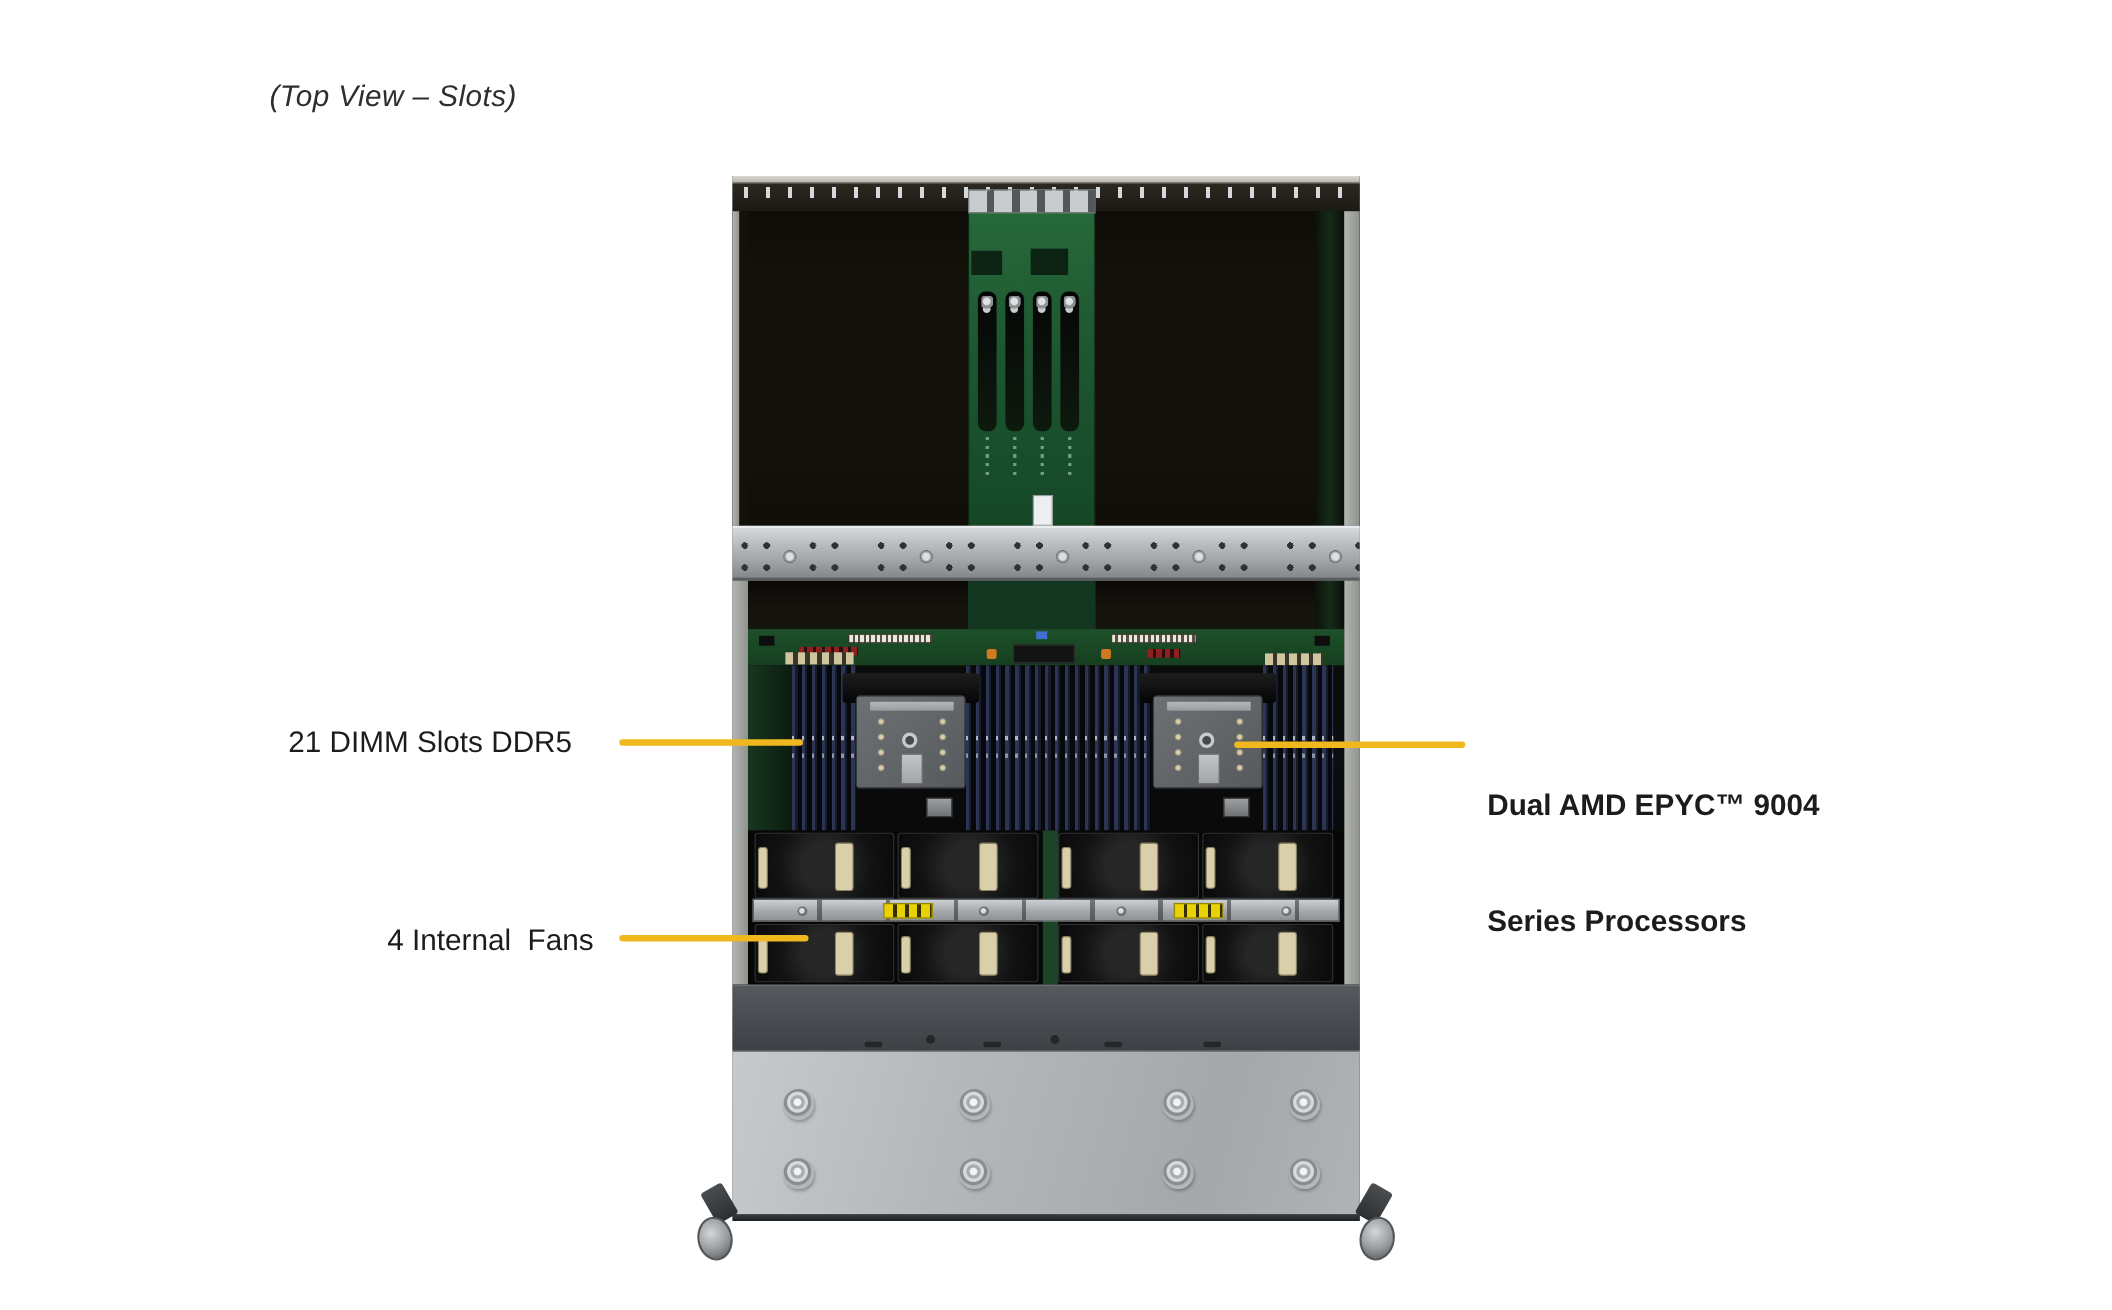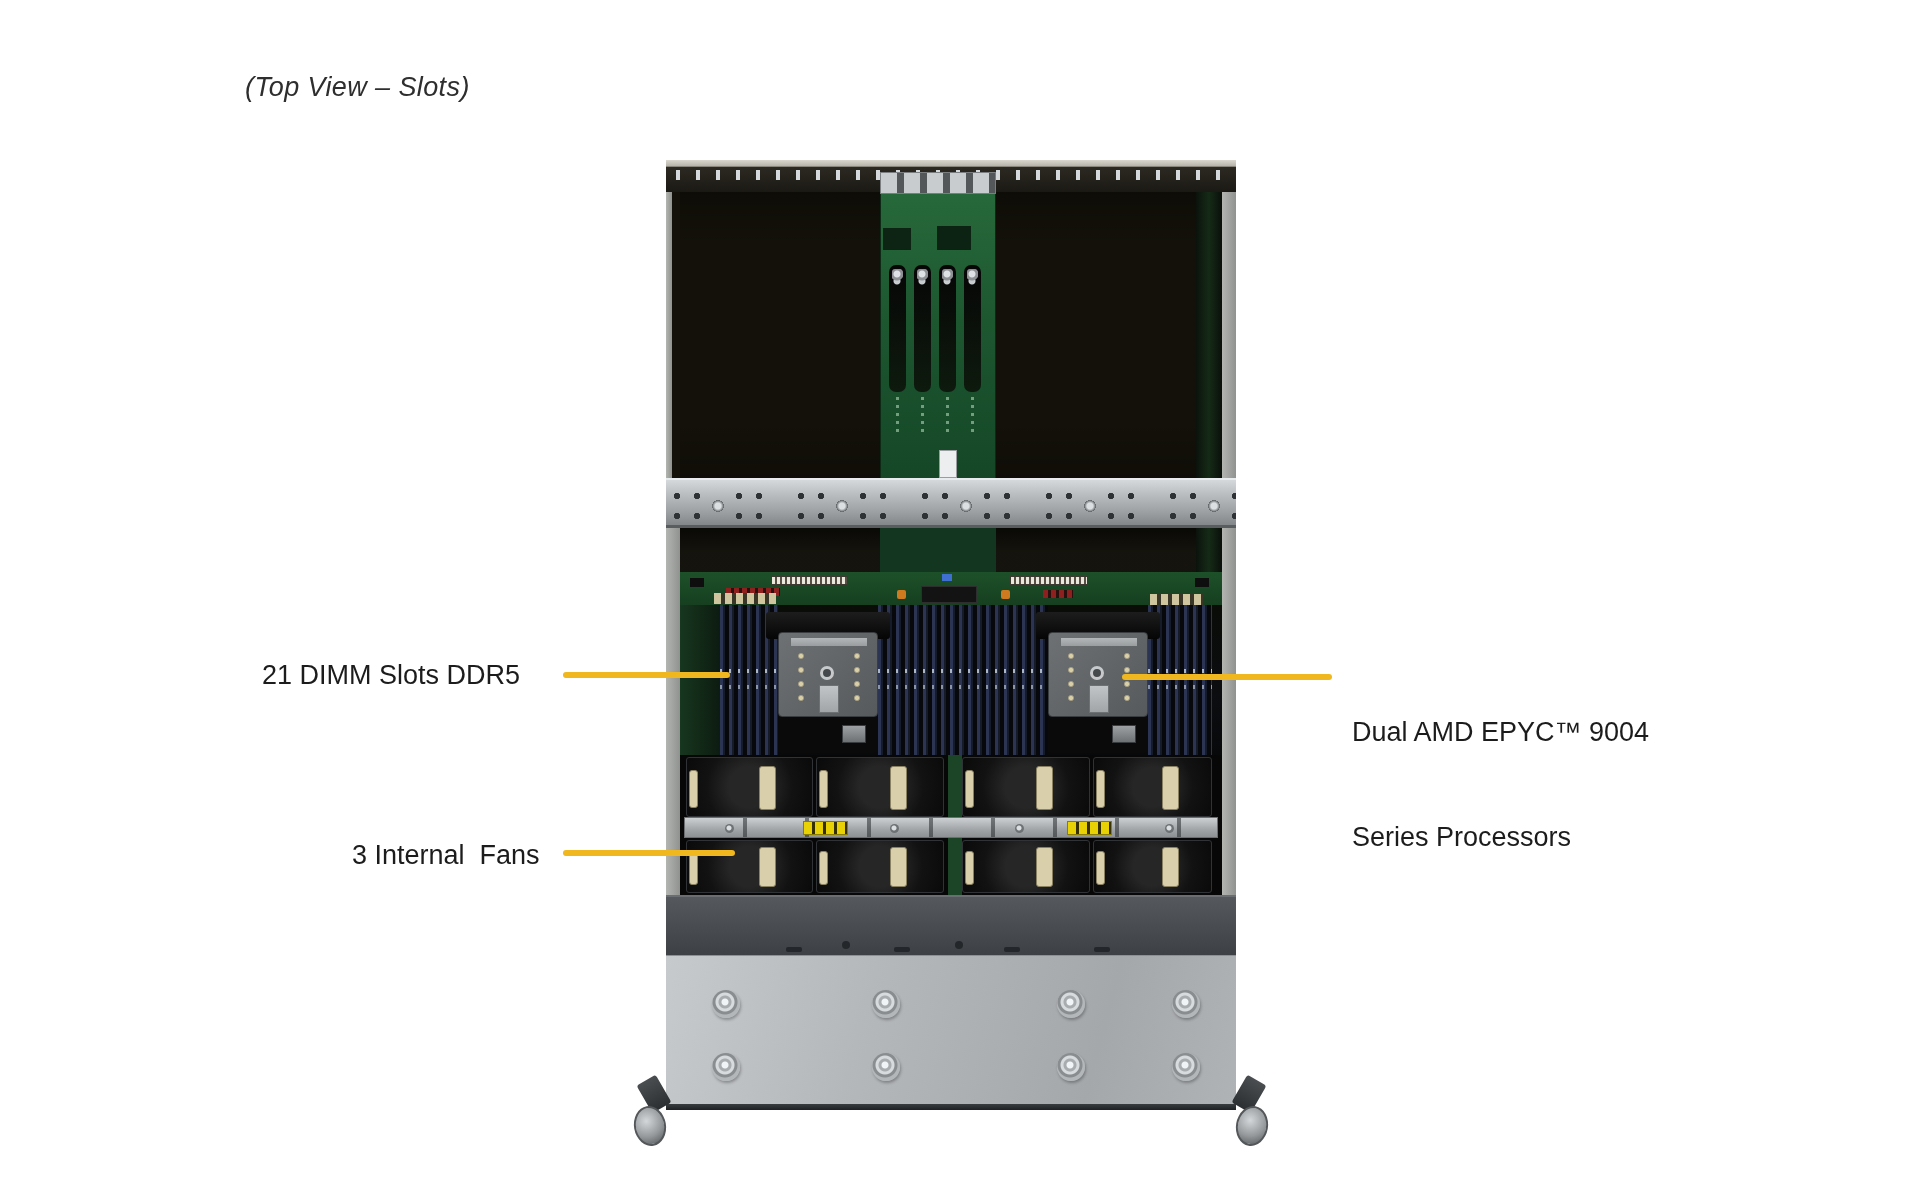--- a/index.html
+++ b/index.html
@@ -97,27 +97,27 @@
   .bracket{background:linear-gradient(#4b4e51,#2c2f32);border-radius:3px;}
 </style>
 </head>
 <body>
 
 <div class="abs fig-title" style="left:245px;top:72px;">(Top View – Slots)</div>
 
 <div class="abs callout-label" style="left:262px;top:658px;">21 DIMM Slots DDR5</div>
 <div class="abs callout-line" style="left:563px;top:672px;width:167px;"></div>
 
-<div class="abs callout-label" style="left:1352px;top:645px;">
+<div class="abs callout-label" style="left:1352px;top:645px;font-weight:bold;">
   <div>Dual AMD EPYC™ 9004</div>
   <div>Series Processors</div>
 </div>
 <div class="abs callout-line" style="left:1122px;top:674px;width:210px;"></div>
 
-<div class="abs callout-label" style="left:352px;top:838px;">3 Internal  Fans</div>
+<div class="abs callout-label" style="left:352px;top:838px;">4 Internal  Fans</div>
 <div class="abs callout-line" style="left:563px;top:850px;width:172px;"></div>
 
 <div class="abs chassis">
 
   <div class="abs rim" style="left:0;top:0;width:570px;height:7px;"></div>
   <div class="abs pinband" style="left:0;top:7px;width:570px;height:25px;"></div>
   <div class="abs center-clips" style="left:214px;top:12px;width:116px;height:22px;z-index:2;"></div>
 
   <div class="abs cage" style="left:0;top:32px;width:570px;height:286px;">
     <div class="abs frame-rail" style="left:0;top:0;width:6px;height:286px;"></div>

